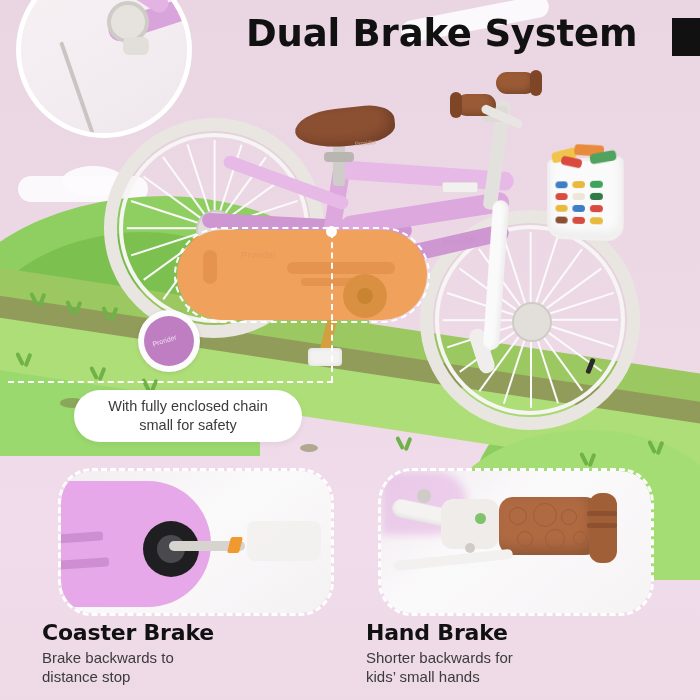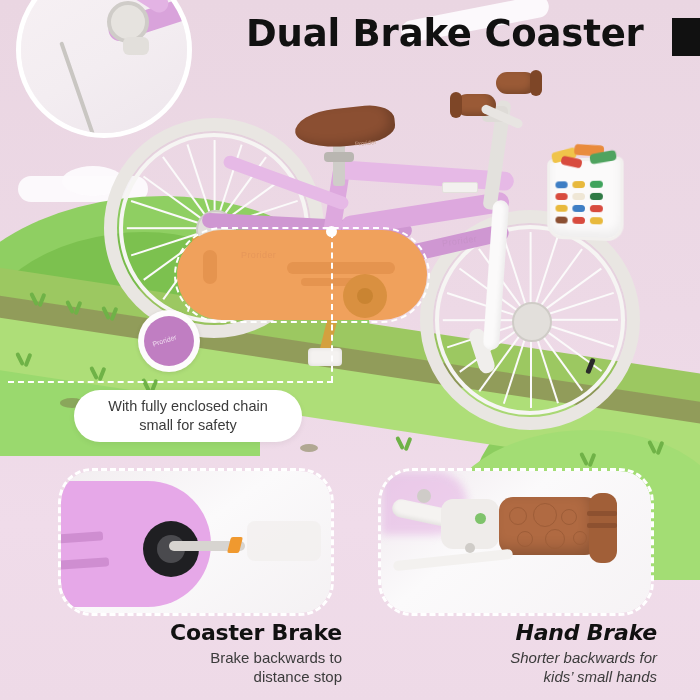--- a/index.html
+++ b/index.html
@@ -150,25 +150,25 @@
   .rp-lever{position:absolute;left:10px;top:40px;width:130px;height:18px;background:#f5f3f1;border-radius:9px;transform:rotate(12deg);box-shadow:inset 0 -2px 4px rgba(0,0,0,.08);}
   .rp-clamp{position:absolute;left:60px;top:28px;width:58px;height:50px;background:#efecea;border-radius:12px;}
   .rp-screw{position:absolute;border-radius:50%;background:#cfccc8;}
   .rp-green{position:absolute;left:94px;top:42px;width:11px;height:11px;border-radius:50%;background:#7fc36b;}
   .rp-grip{position:absolute;left:118px;top:26px;width:100px;height:58px;background:#b06a42;border-radius:14px;box-shadow:inset -8px -6px 14px rgba(0,0,0,.2);}
   .rp-gripend{position:absolute;left:208px;top:22px;width:28px;height:70px;background:#a15f38;border-radius:12px;}
   .rp-ring{position:absolute;background:#8d5130;border-radius:2px;}
   .rp-dot{position:absolute;border-radius:50%;border:1.5px solid #9d5d38;}
 
   
-  .cap{position:absolute;width:300px;text-align:right;}
+  .cap{position:absolute;width:300px;text-align:left;}
   .cap-title{font-size:22px;font-weight:bold;color:#111;font-family:"DejaVu Sans", sans-serif;letter-spacing:-.2px;}
   .cap-sub{font-size:15px;color:#3b3b3b;line-height:1.26;margin-top:4px;}
   .cap.left{left:42px;top:620px;}
-  .cap.right{left:357px;top:620px;font-style:italic;}
+  .cap.right{left:366px;top:620px;}
 </style>
 </head>
 <body>
 
 <div id="stage">
 
   <div class="bg-sky"></div>
 
   <div class="cloud c5"></div>
   <div class="cloud c1"></div>
@@ -202,21 +202,21 @@
   <div class="tuft" style="left:102px;top:306px;"></div>
   <div class="tuft" style="left:16px;top:352px;"></div>
   <div class="tuft" style="left:90px;top:366px;"></div>
   <div class="tuft" style="left:142px;top:378px;"></div>
   <div class="tuft" style="left:194px;top:390px;"></div>
   <div class="tuft" style="left:248px;top:402px;"></div>
   <div class="tuft" style="left:396px;top:436px;"></div>
   <div class="tuft" style="left:580px;top:452px;"></div>
   <div class="tuft" style="left:648px;top:440px;"></div>
 
-  <div class="title">Dual Brake Coaster</div>
+  <div class="title">Dual Brake System</div>
   <div class="title-block"></div>
 
   <div class="bike">
 
     <div class="wheel" style="left:14px;top:58px;width:220px;height:220px;">
       <div class="tire" style="inset:0;"></div>
       <div class="rim" style="left:15px;top:15px;width:182px;height:182px;"></div>
       <div class="spokes" style="left:22px;top:22px;width:176px;height:176px;">
         <div class="spoke" style="height:88px;transform:rotate(0deg);"></div>
         <div class="spoke" style="height:88px;transform:rotate(18deg);"></div>

